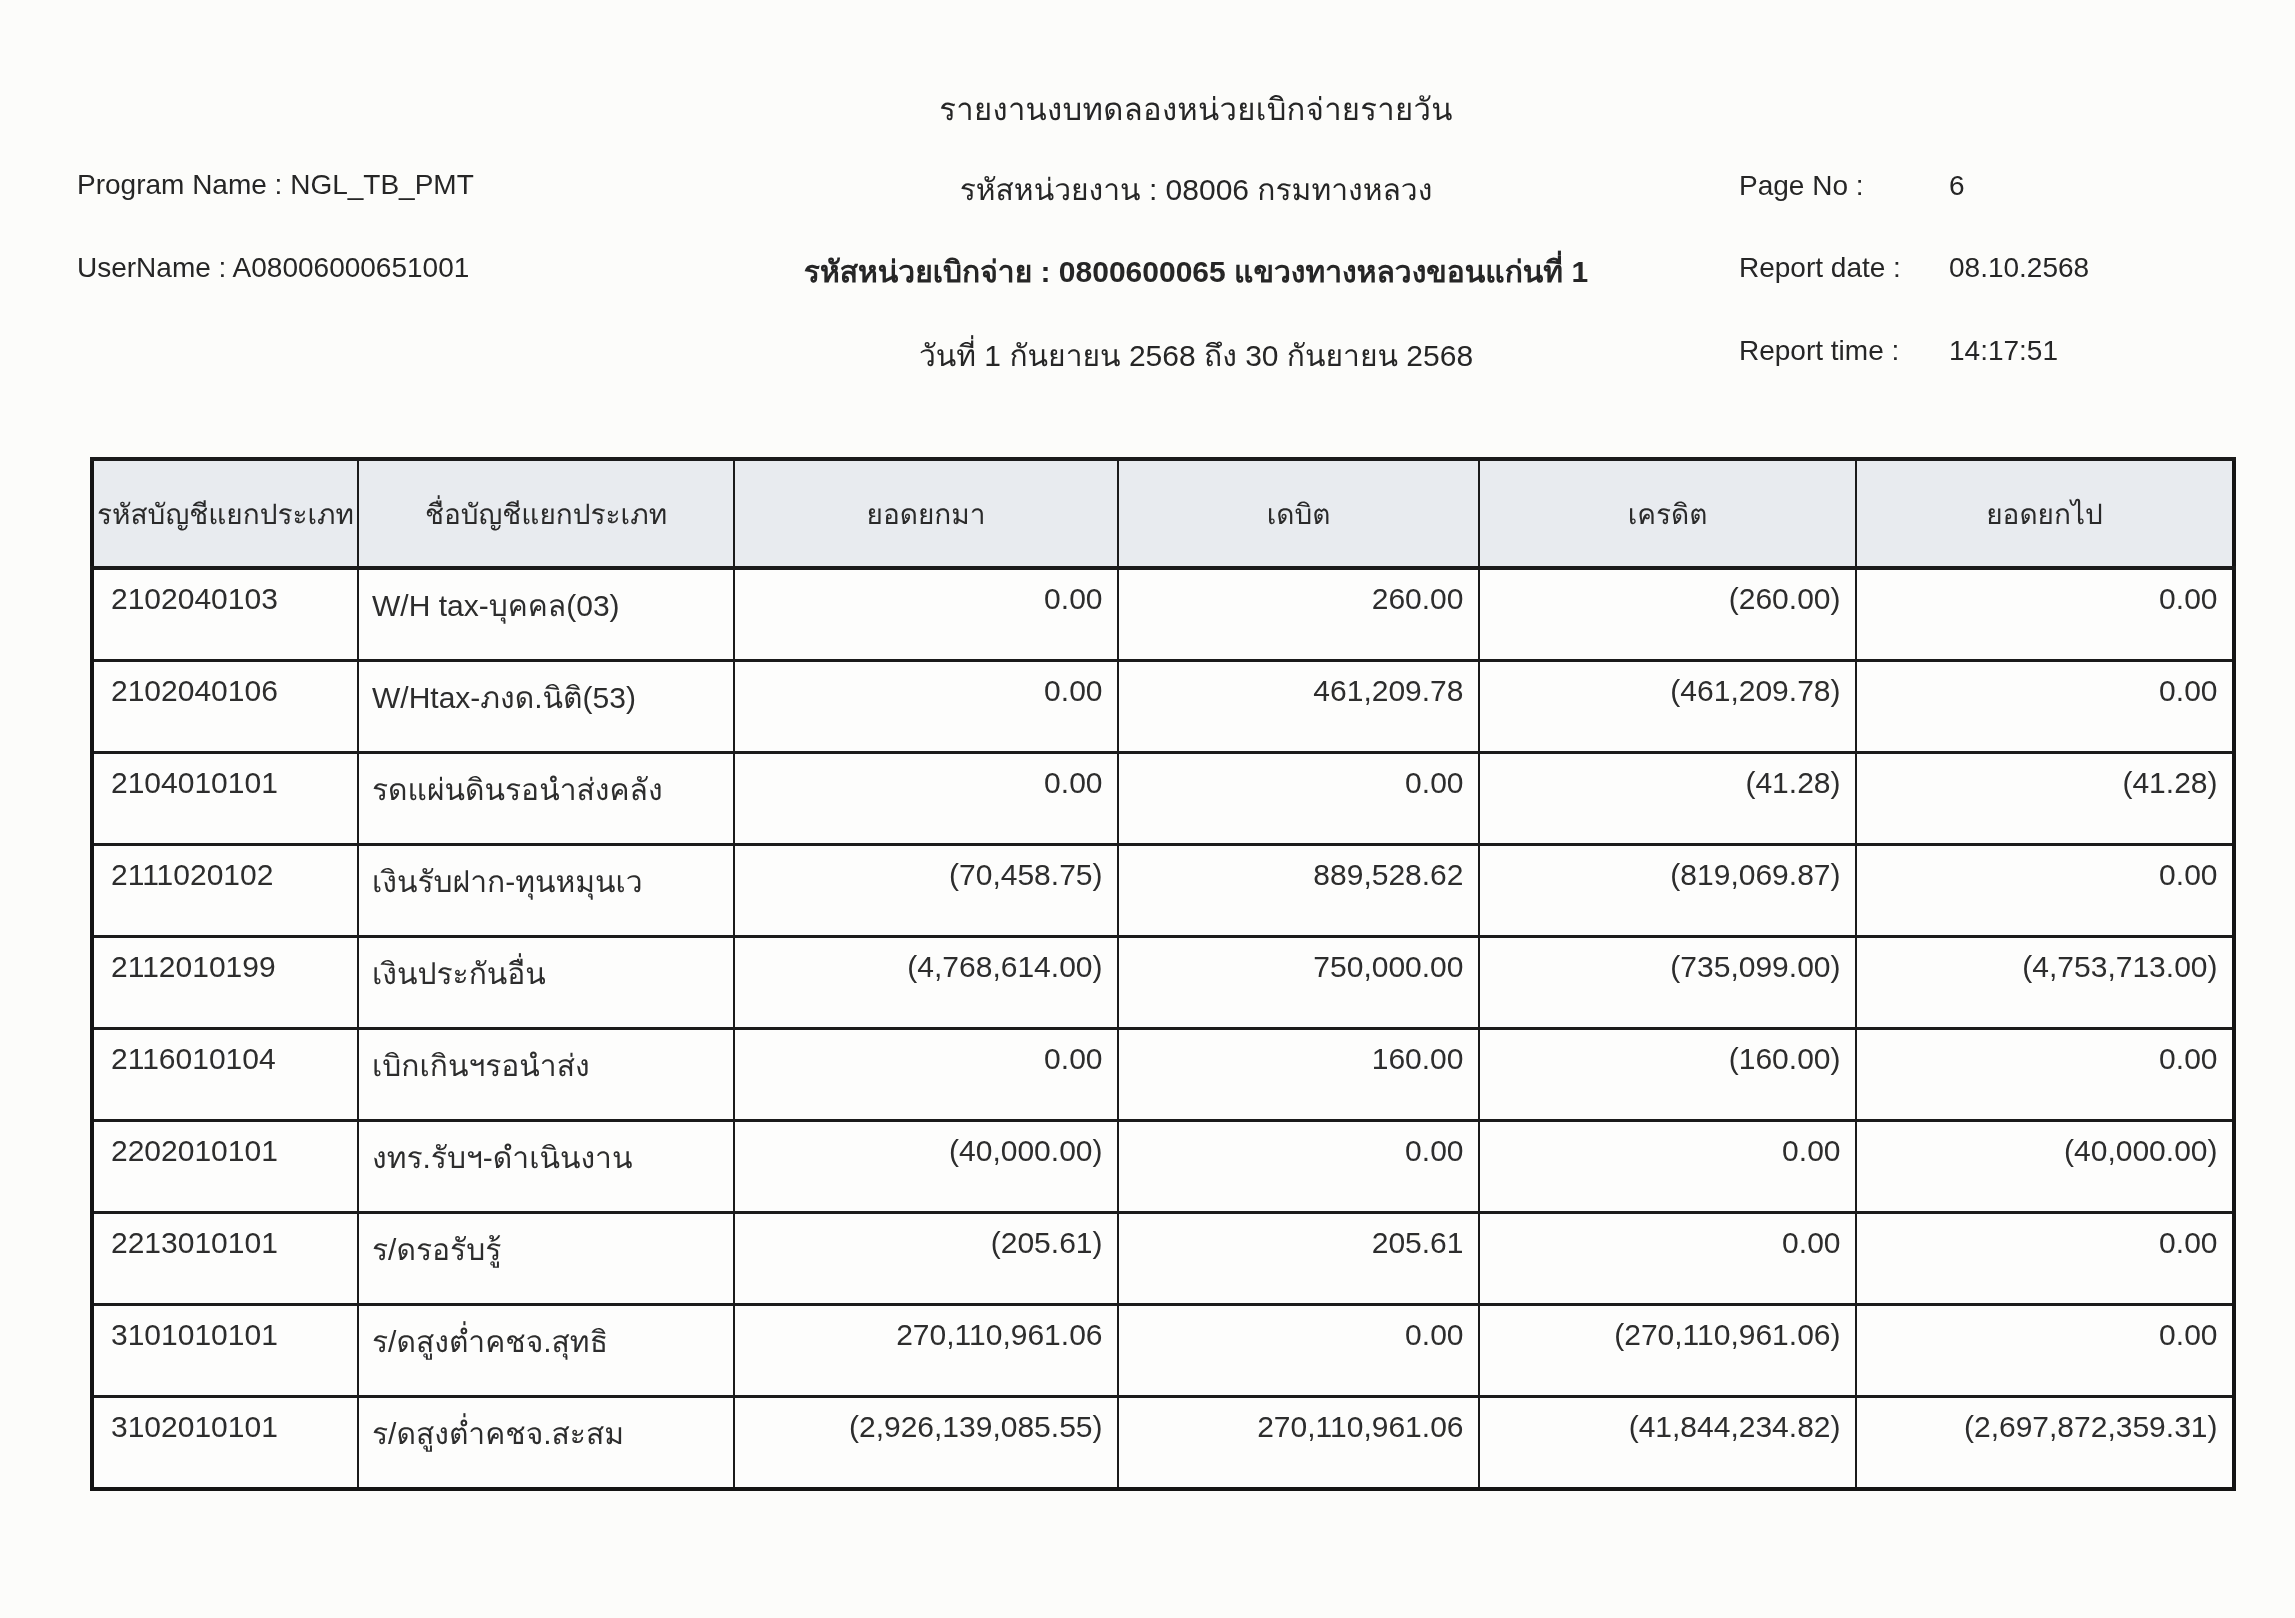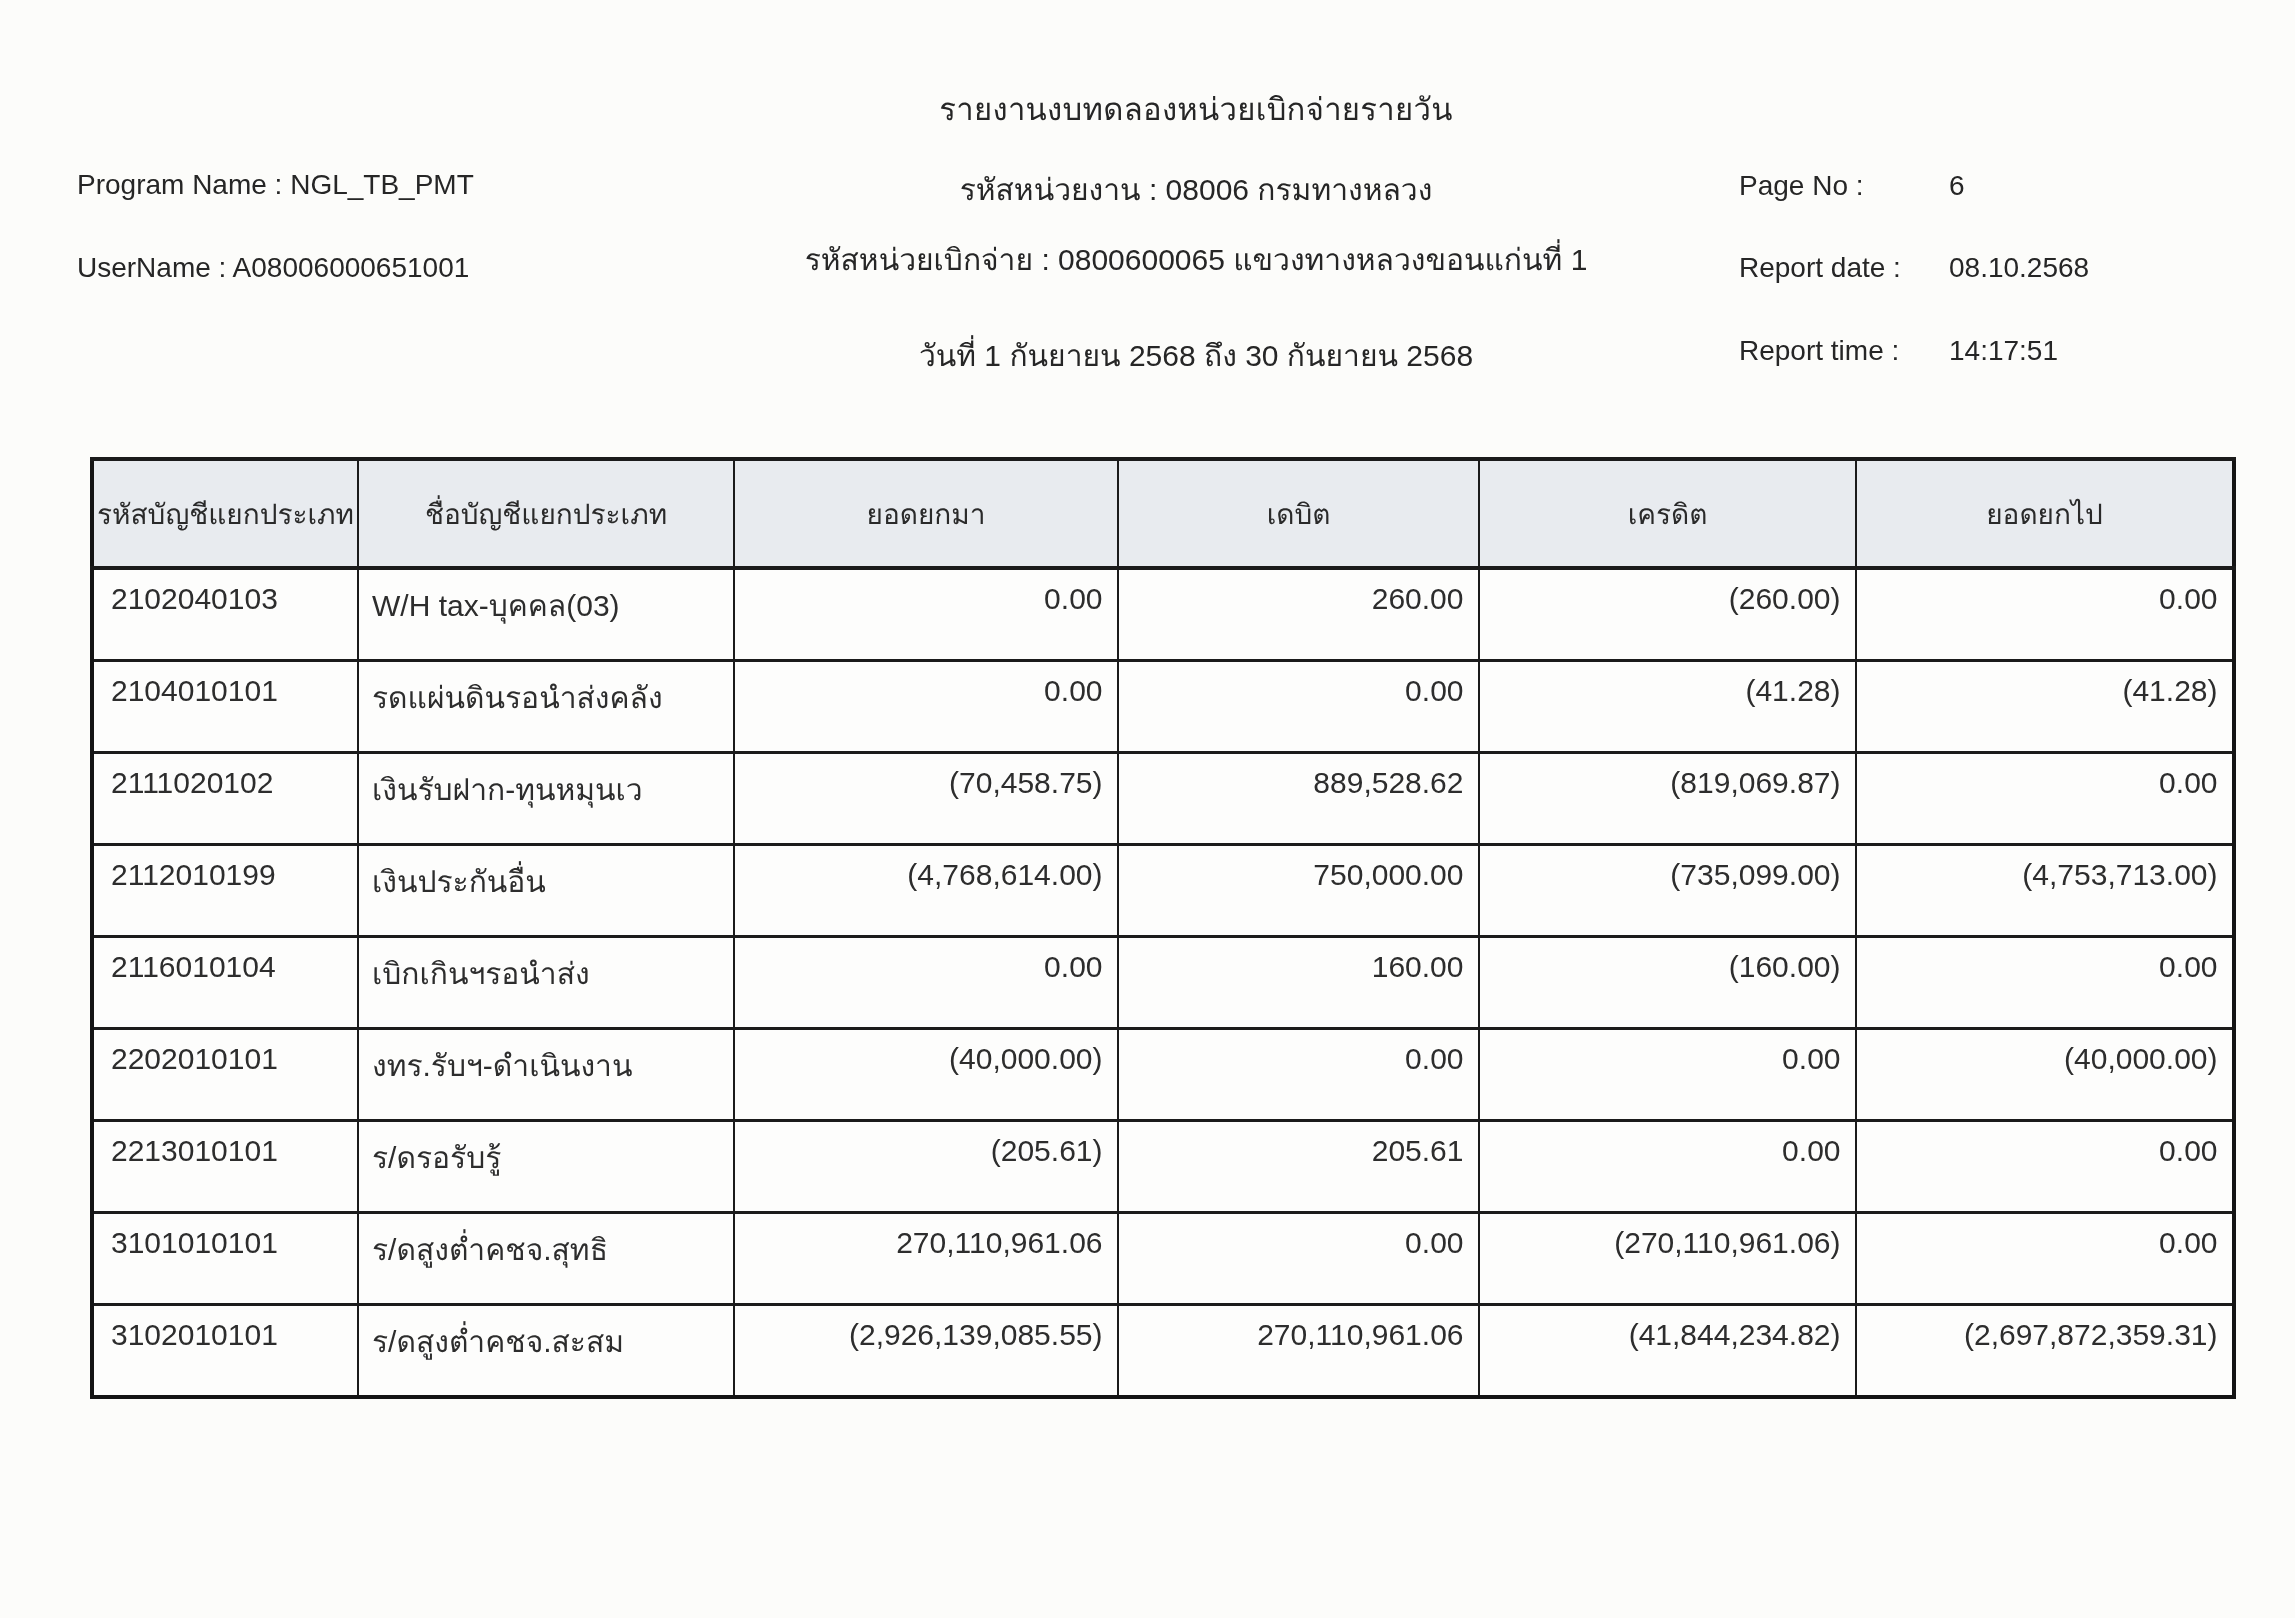--- a/index.html
+++ b/index.html
@@ -9,21 +9,21 @@
     font-family:"Liberation Sans","DejaVu Sans",sans-serif;
     overflow:hidden;
   }
   .abs{position:absolute;white-space:nowrap;}
   .title{
     left:659px;top:84px;width:1074px;text-align:center;
     font-size:31px;letter-spacing:0.3px;
   }
   .ctr{left:692px;width:1008px;text-align:center;font-size:30px;}
   .agency{top:166px;}
-  .disburse{top:236px;}
+  .disburse{top:248px;font-weight:bold;}
   .daterange{top:332px;}
   .lft{left:77px;font-size:28px;}
   .program{top:169px;}
   .username{top:252px;}
   .rlabel{left:1739px;font-size:28px;}
   .rvalue{left:1949px;font-size:28px;}
   .r1{top:170px;} .r2{top:252px;} .r3{top:335px;}
 
   table.tb{
     position:absolute;left:90px;top:457px;width:2140px;
@@ -89,20 +89,28 @@
   <tbody>
     <tr>
       <td class="c-code">2102040103</td>
       <td class="c-name">W/H tax-บุคคล(03)</td>
       <td class="c-num">0.00</td>
       <td class="c-num">260.00</td>
       <td class="c-num">(260.00)</td>
       <td class="c-num">0.00</td>
     </tr>
     <tr>
+      <td class="c-code">2102040106</td>
+      <td class="c-name">W/Htax-ภงด.นิติ(53)</td>
+      <td class="c-num">0.00</td>
+      <td class="c-num">461,209.78</td>
+      <td class="c-num">(461,209.78)</td>
+      <td class="c-num">0.00</td>
+    </tr>
+    <tr>
       <td class="c-code">2104010101</td>
       <td class="c-name">รดแผ่นดินรอนำส่งคลัง</td>
       <td class="c-num">0.00</td>
       <td class="c-num">0.00</td>
       <td class="c-num">(41.28)</td>
       <td class="c-num">(41.28)</td>
     </tr>
     <tr>
       <td class="c-code">2111020102</td>
       <td class="c-name">เงินรับฝาก-ทุนหมุนเว</td>

